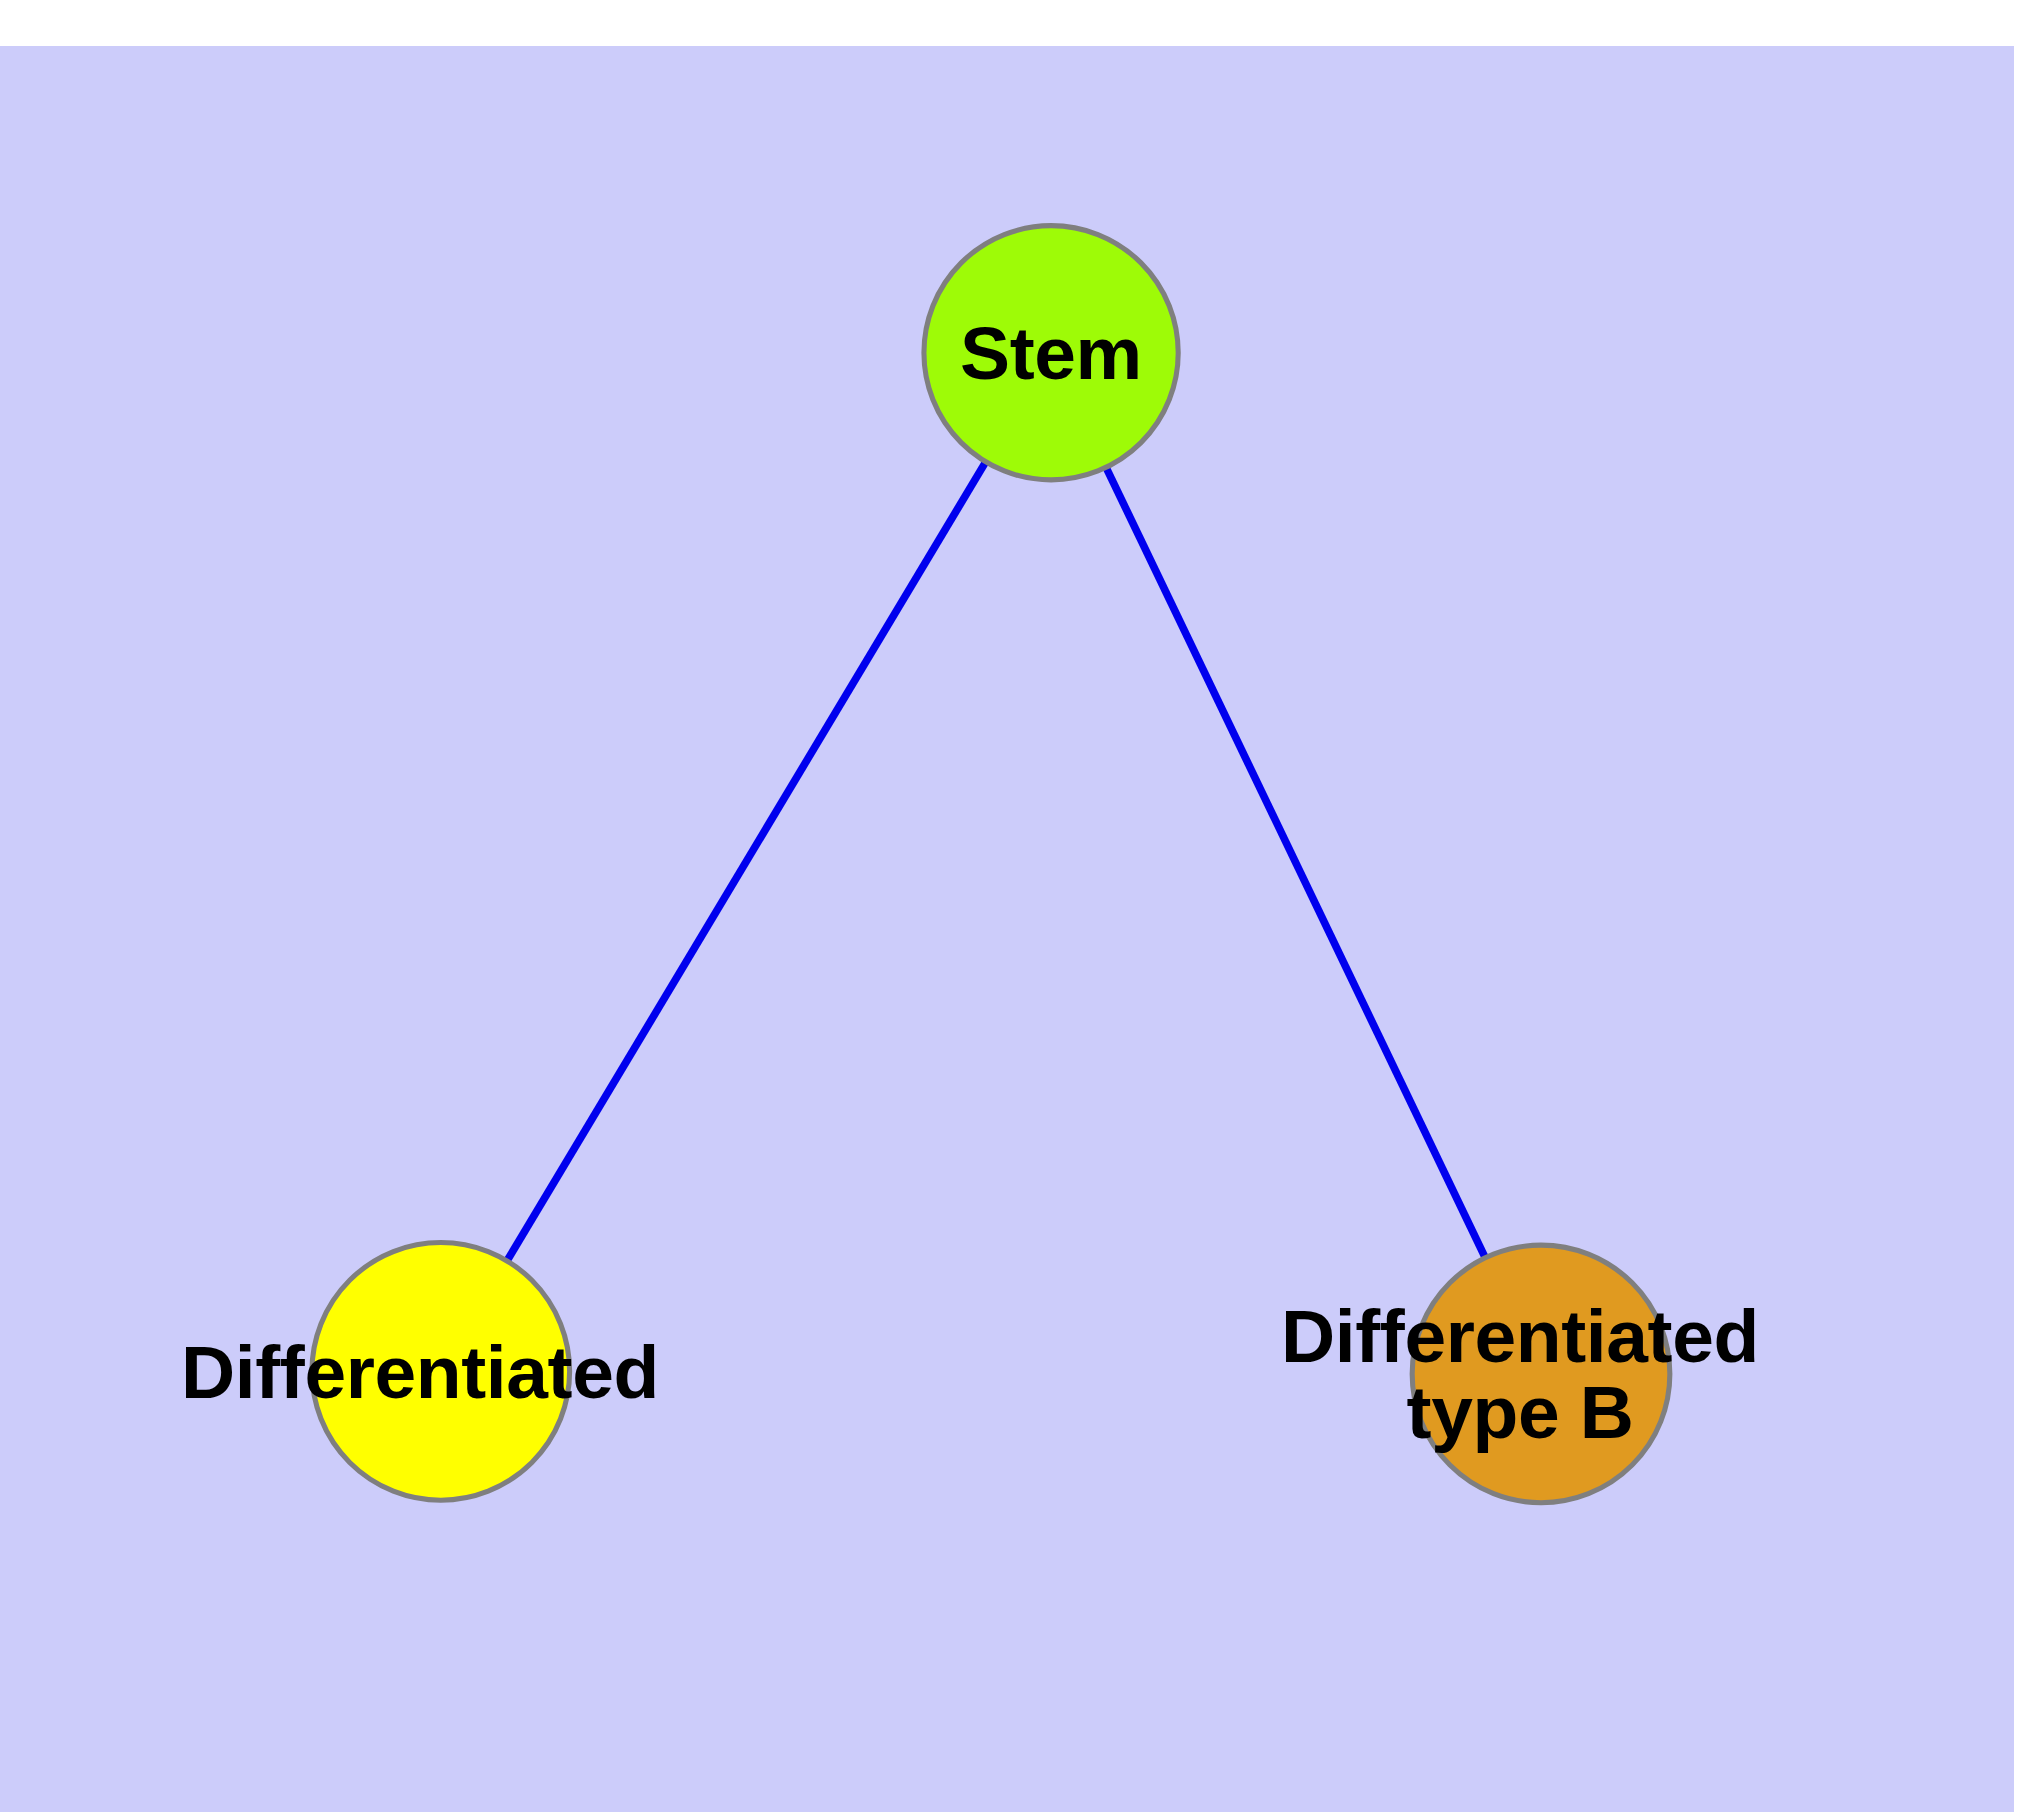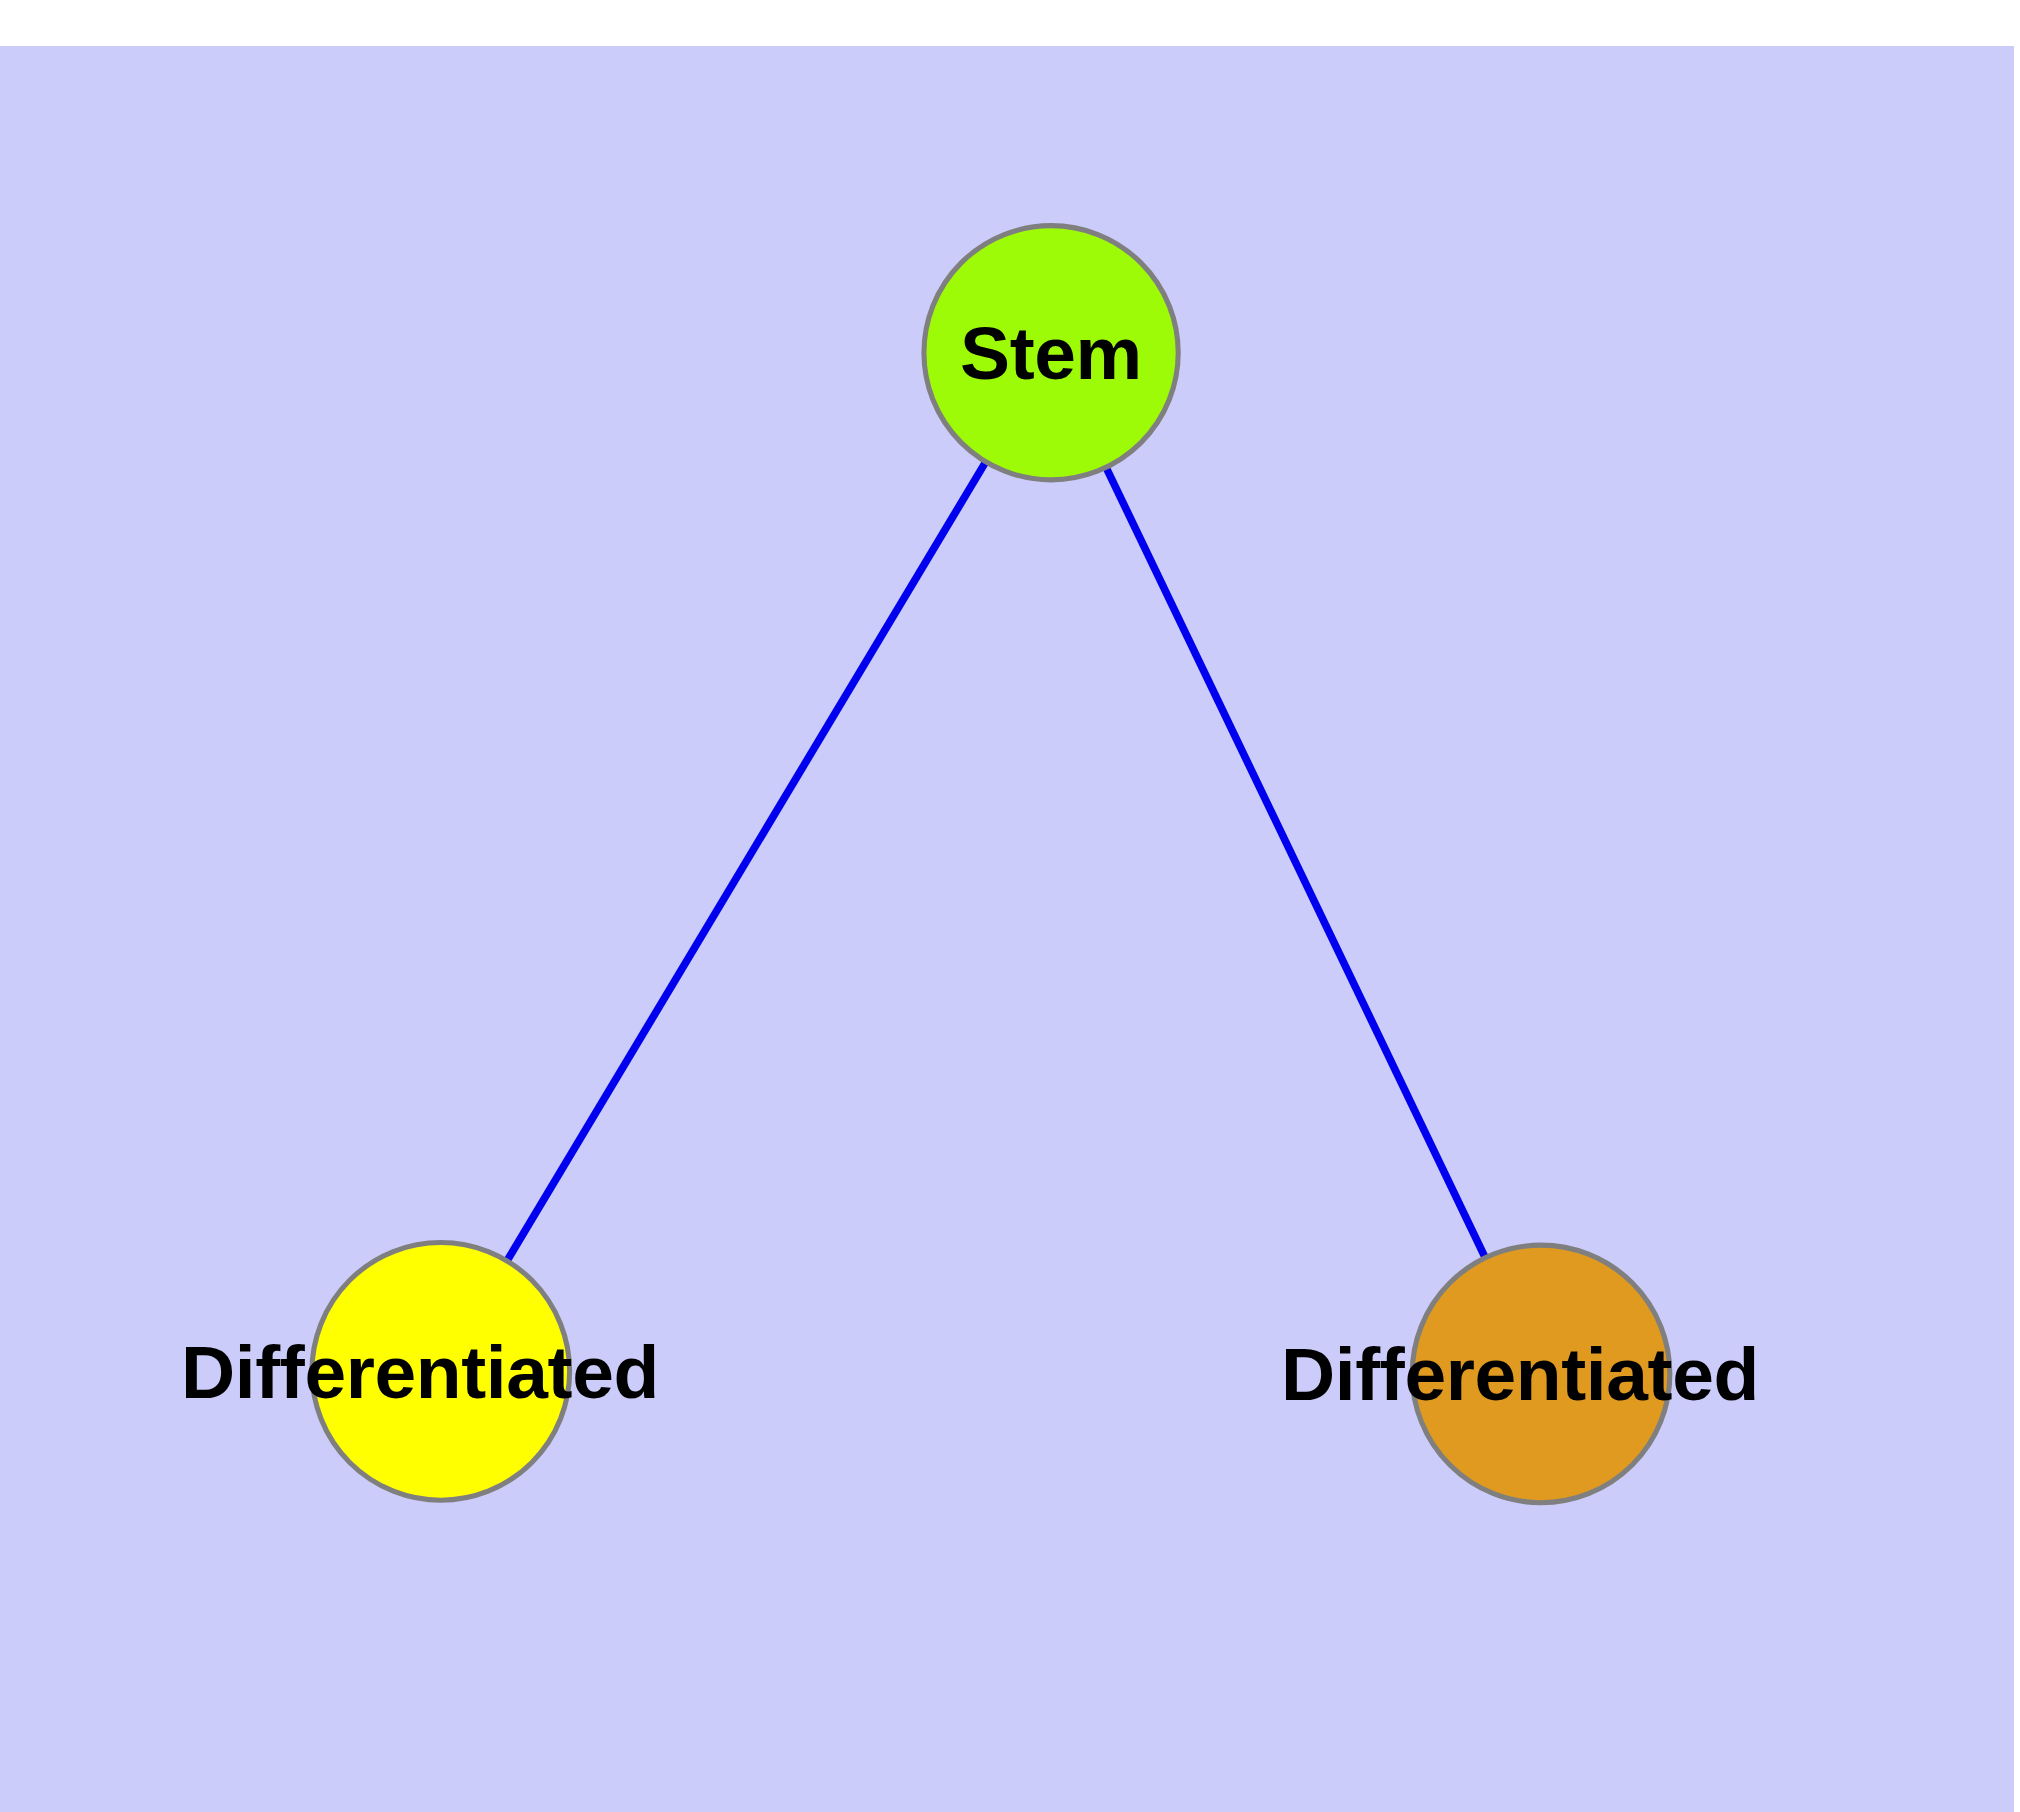--- a/index.html
+++ b/index.html
@@ -58,17 +58,17 @@
         </g>
       <g id="nodes-layer">
           <circle cx="1240" cy="362" r="150" fill="#9efb07" stroke="#7f7f7f" stroke-width="6"></circle>
           <circle cx="520" cy="1564" r="152" fill="#ffff00" stroke="#7f7f7f" stroke-width="6"></circle>
           <circle cx="1818" cy="1567" r="152" fill="#e09a20" stroke="#7f7f7f" stroke-width="6"></circle>
         </g>
     </svg>
     <div id="labels-layer">
         <div class="node-label" style="left: 1051px; top: 307px; color: rgb(0, 0, 0); font-size: 75px;"><div>Stem</div></div>
         <div class="node-label" style="left: 420px; top: 1326px; color: rgb(0, 0, 0); font-size: 75px;"><div>Differentiated</div></div>
-        <div class="node-label" style="left: 1520px; top: 1328px; color: rgb(0, 0, 0); font-size: 75px;"><div>Differentiated</div></div>
+        <div class="node-label" style="left: 1520px; top: 1328px; color: rgb(0, 0, 0); font-size: 75px;"><div>Differentiated</div><div>type B</div></div>
       </div>
   </div>
 </div>
 
 
 </body></html>

